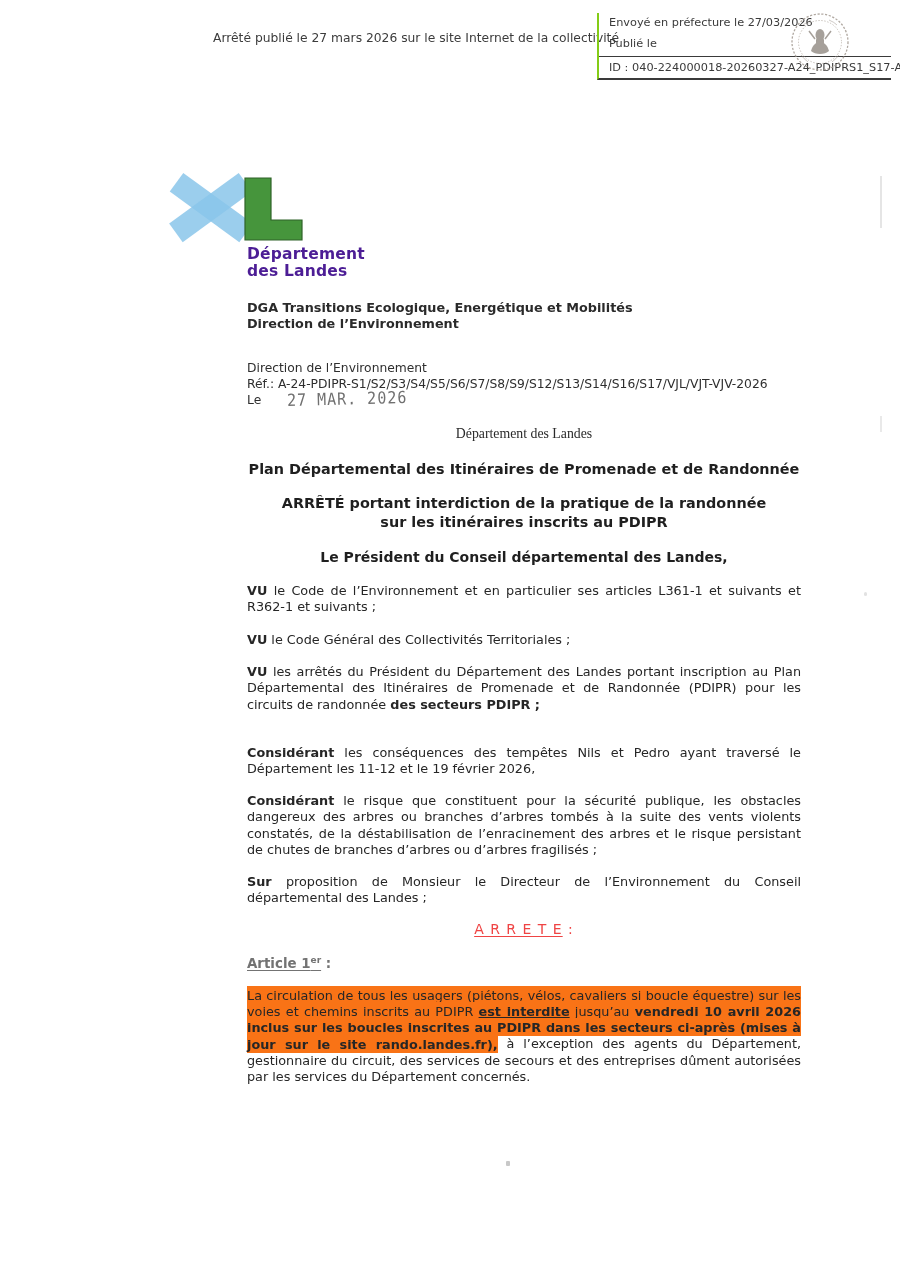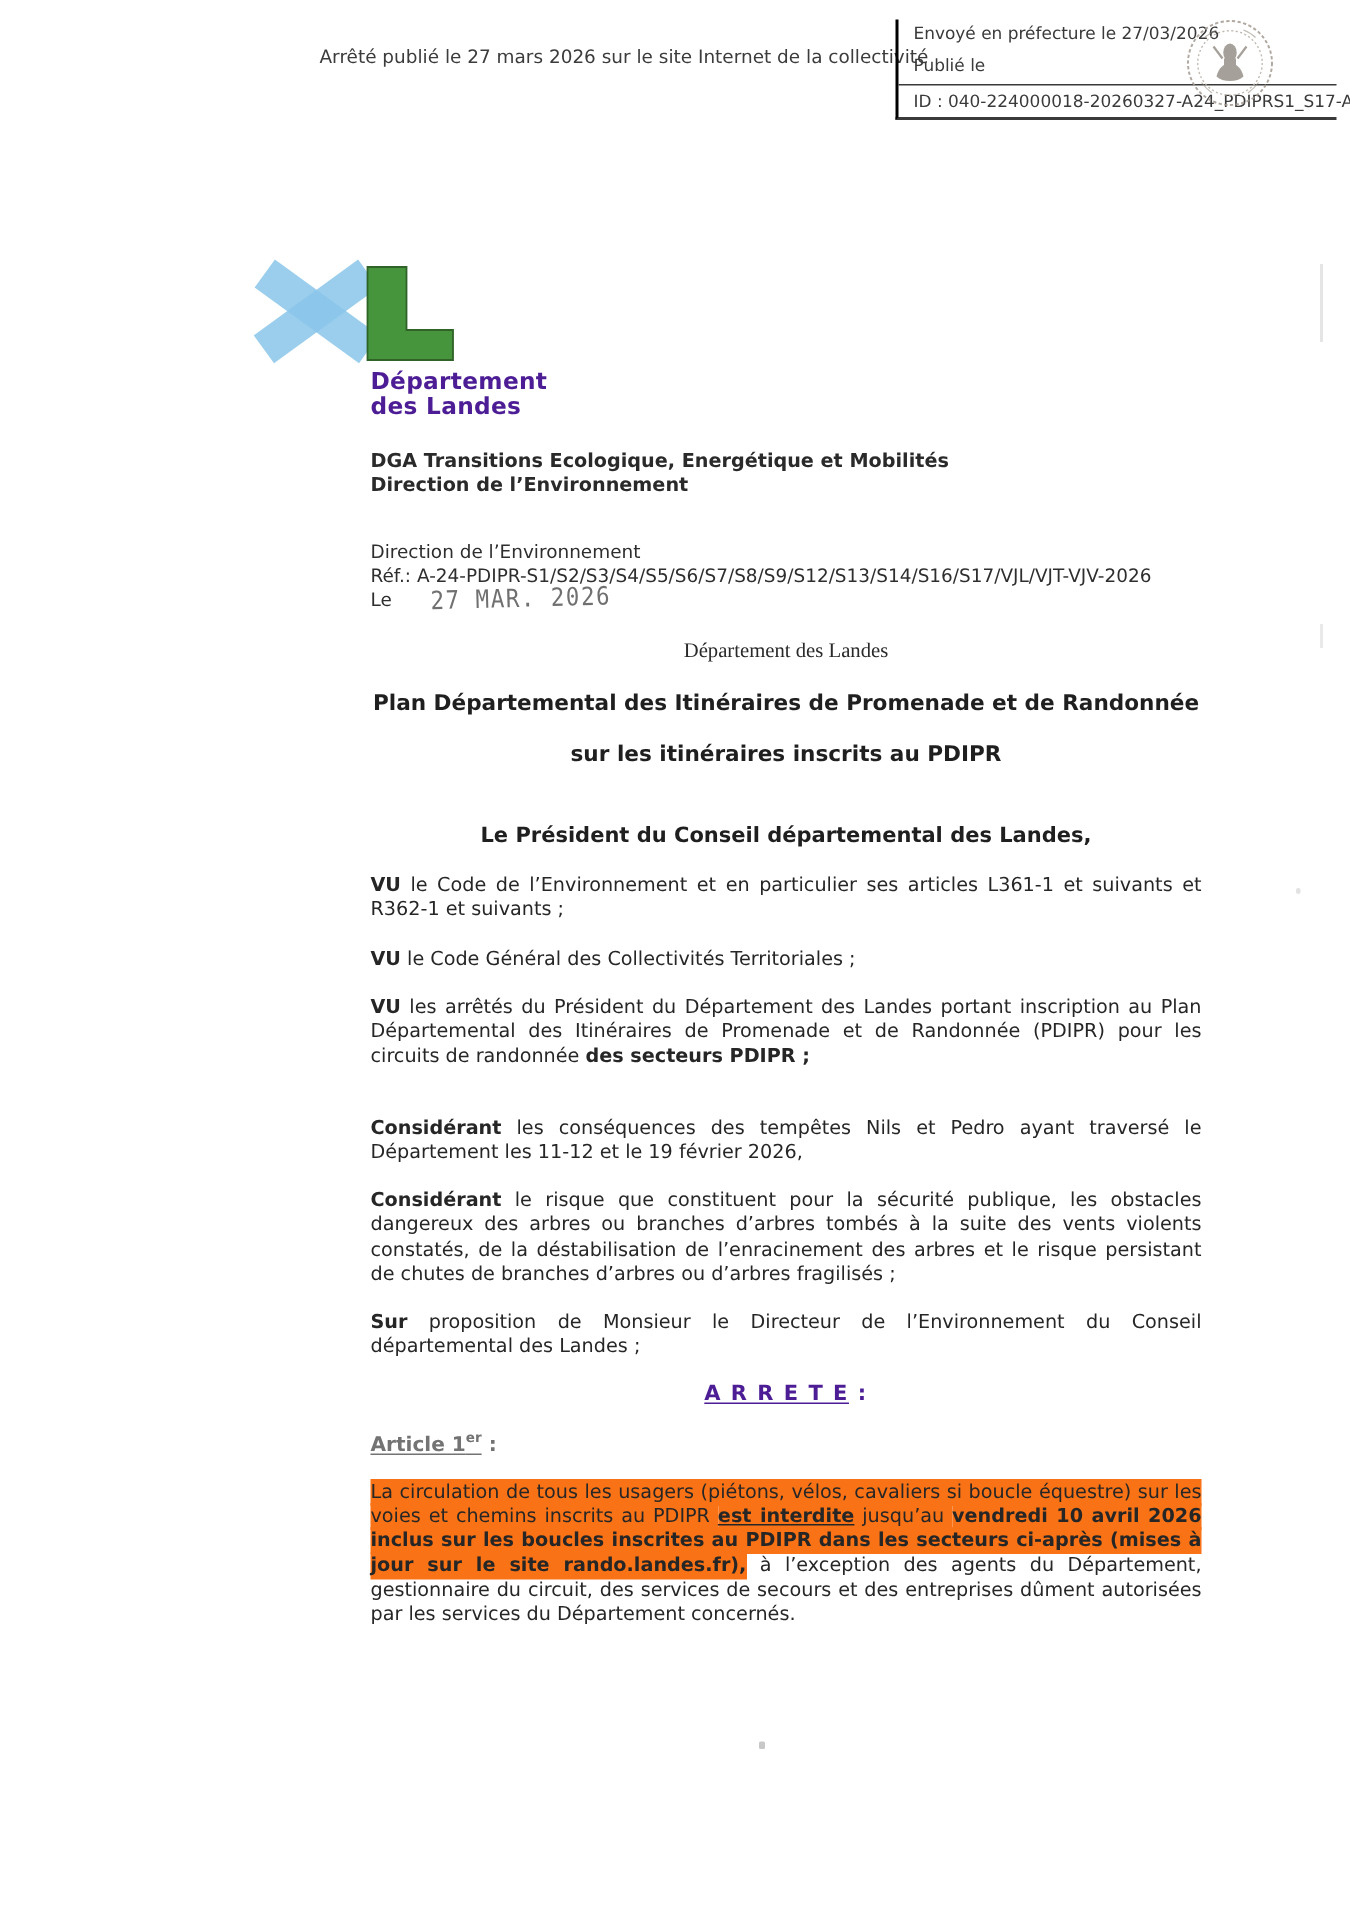--- a/index.html
+++ b/index.html
@@ -10,21 +10,21 @@
   }
   .abs{position:absolute;}
   .b{font-weight:bold;}
   .u{text-decoration:underline;text-underline-offset:2px;text-decoration-thickness:1.4px;}
 
   
   .pub-note{left:213px;top:31px;font-size:12.3px;color:#3c3c3c;}
 
   .pref-box{
     left:597px;top:13px;width:292px;
-    border-left:2px solid #000000;border-bottom:2.5px solid #3a3a3a;
+    border-left:2px solid #84cc16;border-bottom:2.5px solid #3a3a3a;
     font-size:11.3px;color:#3a3a3a;
   }
   .pref-box .row{line-height:20.5px;padding-left:10px;white-space:nowrap;}
   .pref-box .id-row{
     border-top:1.5px solid #3a3a3a;line-height:17px;padding:2px 0 2px 10px;
     margin-top:2px;white-space:nowrap;
   }
   .seal{left:789px;top:11px;width:62px;height:62px;opacity:.85;}
 
   
@@ -51,21 +51,21 @@
   .t-pres{top:549px;font-size:14px;font-weight:bold;color:#1f1f1f;}
 
   .para{text-align:justify;font-size:12.8px;line-height:16.4px;color:#262626;}
   .p-vu1{top:583px;}
   .p-vu2{top:632px;}
   .p-vu3{top:664px;}
   .p-cons1{top:745px;}
   .p-cons2{top:793px;}
   .p-sur{top:874px;}
 
-  .arrete-h{top:921px;font-size:14px;font-weight:bold;color:#4c1d95;letter-spacing:1px;}
+  .arrete-h{top:921px;font-size:14px;font-weight:normal;color:#ef4444;letter-spacing:1px;}
   .article-h{top:955px;font-size:13.4px;font-weight:bold;color:#737373;}
   .article-h sup{font-size:9px;}
   .p-article{top:987px;}
 
   .hl{
     background:#f97316;padding:1.5px 0;
     box-decoration-break:clone;-webkit-box-decoration-break:clone;
   }
 
   
@@ -121,20 +121,21 @@
   <div>Direction de l’Environnement</div>
   <div>Réf.: A-24-PDIPR-S1/S2/S3/S4/S5/S6/S7/S8/S9/S12/S13/S14/S16/S17/VJL/VJT-VJV-2026</div>
   <div>
     <span>Le</span><span class="date-stamp">27 MAR. 2026</span>
   </div>
 </div>
 
 <div class="abs col center t-org">Département des Landes</div>
 <div class="abs col center t-plan">Plan Départemental des Itinéraires de Promenade et de Randonnée</div>
 <div class="abs col center t-arrete">
+  <div>ARRÊTÉ portant interdiction de la pratique de la randonnée</div>
   <div>sur les itinéraires inscrits au PDIPR</div>
 </div>
 <div class="abs col center t-pres">Le Président du Conseil départemental des Landes,</div>
 
 <div class="abs col para p-vu1"><span class="b">VU</span><span> le Code de l’Environnement et en particulier ses articles L361-1 et suivants et R362-1 et suivants ;</span></div>
 
 <div class="abs col para p-vu2"><span class="b">VU</span><span> le Code Général des Collectivités Territoriales ;</span></div>
 
 <div class="abs col para p-vu3"><span class="b">VU</span><span> les arrêtés du Président du Département des Landes portant inscription au Plan Départemental des Itinéraires de Promenade et de Randonnée (PDIPR) pour les circuits de randonnée </span><span class="b">des secteurs PDIPR ;</span></div>
 

